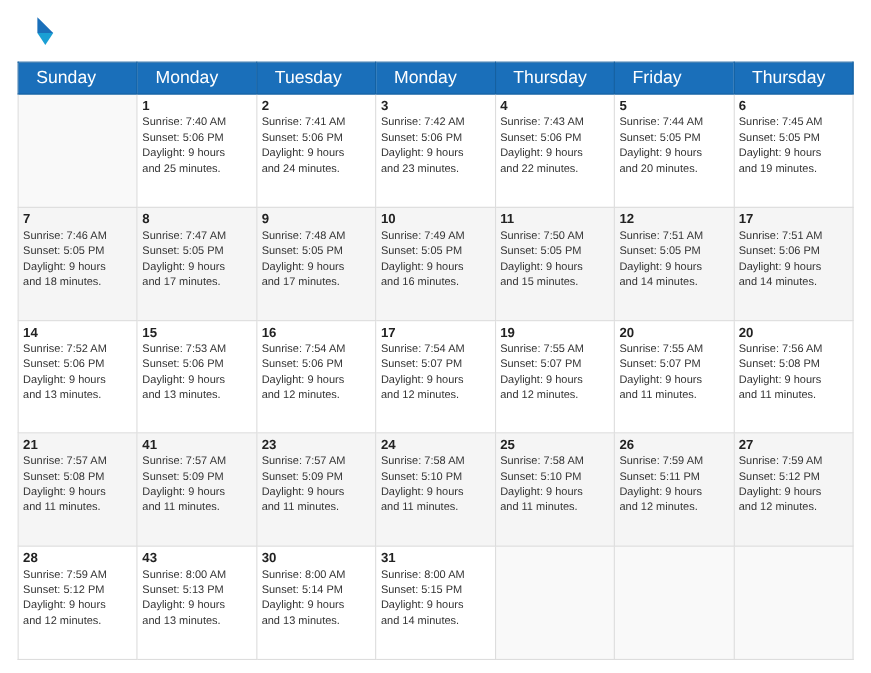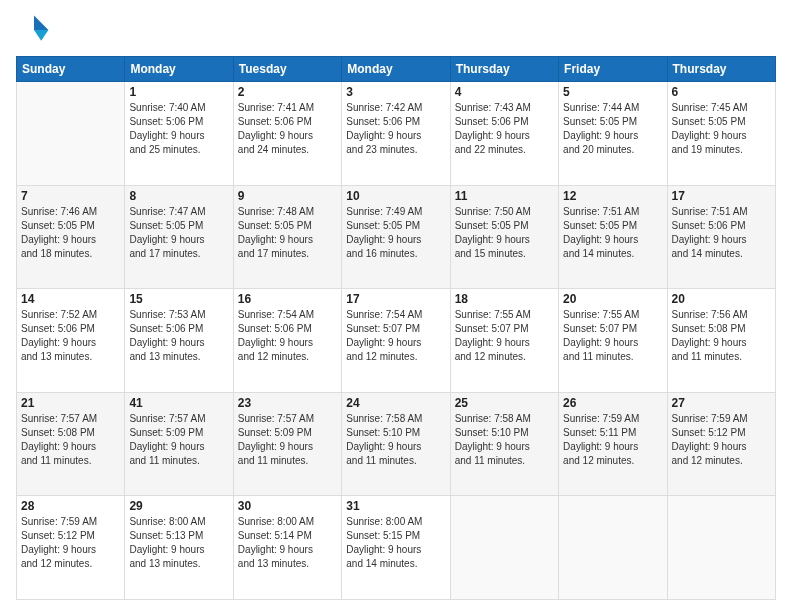--- a/index.html
+++ b/index.html
@@ -64,24 +64,24 @@
     .calendar {
       flex: 1;
       border: 1px solid #ccc;
       border-collapse: collapse;
       width: 100%;
       table-layout: fixed;
     }
     .calendar th {
       background-color: #1a6fba;
       color: #fff;
-      padding: 5px 5px;
+      padding: 5px 16px;
       text-align: left;
-      font-size: 12px;
-      font-weight: bold;
+      font-size: 16px;
+      font-weight: normal;
       border: 1px solid #1560a0;
     }
     .calendar td {
       border: 1px solid #ddd;
       vertical-align: top;
       padding: 3px 4px;
       height: 88px;
       background: #fff;
     }
     .calendar td.empty {
@@ -210,21 +210,21 @@
           </td>
           <td>
             <div class="cell-day">16</div>
             <div class="cell-info">Sunrise: 7:54 AM<br>Sunset: 5:06 PM<br>Daylight: 9 hours<br>and 12 minutes.</div>
           </td>
           <td>
             <div class="cell-day">17</div>
             <div class="cell-info">Sunrise: 7:54 AM<br>Sunset: 5:07 PM<br>Daylight: 9 hours<br>and 12 minutes.</div>
           </td>
           <td>
-            <div class="cell-day">18</div>
+            <div class="cell-day">19</div>
             <div class="cell-info">Sunrise: 7:55 AM<br>Sunset: 5:07 PM<br>Daylight: 9 hours<br>and 12 minutes.</div>
           </td>
           <td>
             <div class="cell-day">20</div>
             <div class="cell-info">Sunrise: 7:55 AM<br>Sunset: 5:07 PM<br>Daylight: 9 hours<br>and 11 minutes.</div>
           </td>
           <td>
             <div class="cell-day">20</div>
             <div class="cell-info">Sunrise: 7:56 AM<br>Sunset: 5:08 PM<br>Daylight: 9 hours<br>and 11 minutes.</div>
           </td>
@@ -258,21 +258,21 @@
             <div class="cell-day">27</div>
             <div class="cell-info">Sunrise: 7:59 AM<br>Sunset: 5:12 PM<br>Daylight: 9 hours<br>and 12 minutes.</div>
           </td>
         </tr>
         <tr>
           <td>
             <div class="cell-day">28</div>
             <div class="cell-info">Sunrise: 7:59 AM<br>Sunset: 5:12 PM<br>Daylight: 9 hours<br>and 12 minutes.</div>
           </td>
           <td>
-            <div class="cell-day">29</div>
+            <div class="cell-day">43</div>
             <div class="cell-info">Sunrise: 8:00 AM<br>Sunset: 5:13 PM<br>Daylight: 9 hours<br>and 13 minutes.</div>
           </td>
           <td>
             <div class="cell-day">30</div>
             <div class="cell-info">Sunrise: 8:00 AM<br>Sunset: 5:14 PM<br>Daylight: 9 hours<br>and 13 minutes.</div>
           </td>
           <td>
             <div class="cell-day">31</div>
             <div class="cell-info">Sunrise: 8:00 AM<br>Sunset: 5:15 PM<br>Daylight: 9 hours<br>and 14 minutes.</div>
           </td>

